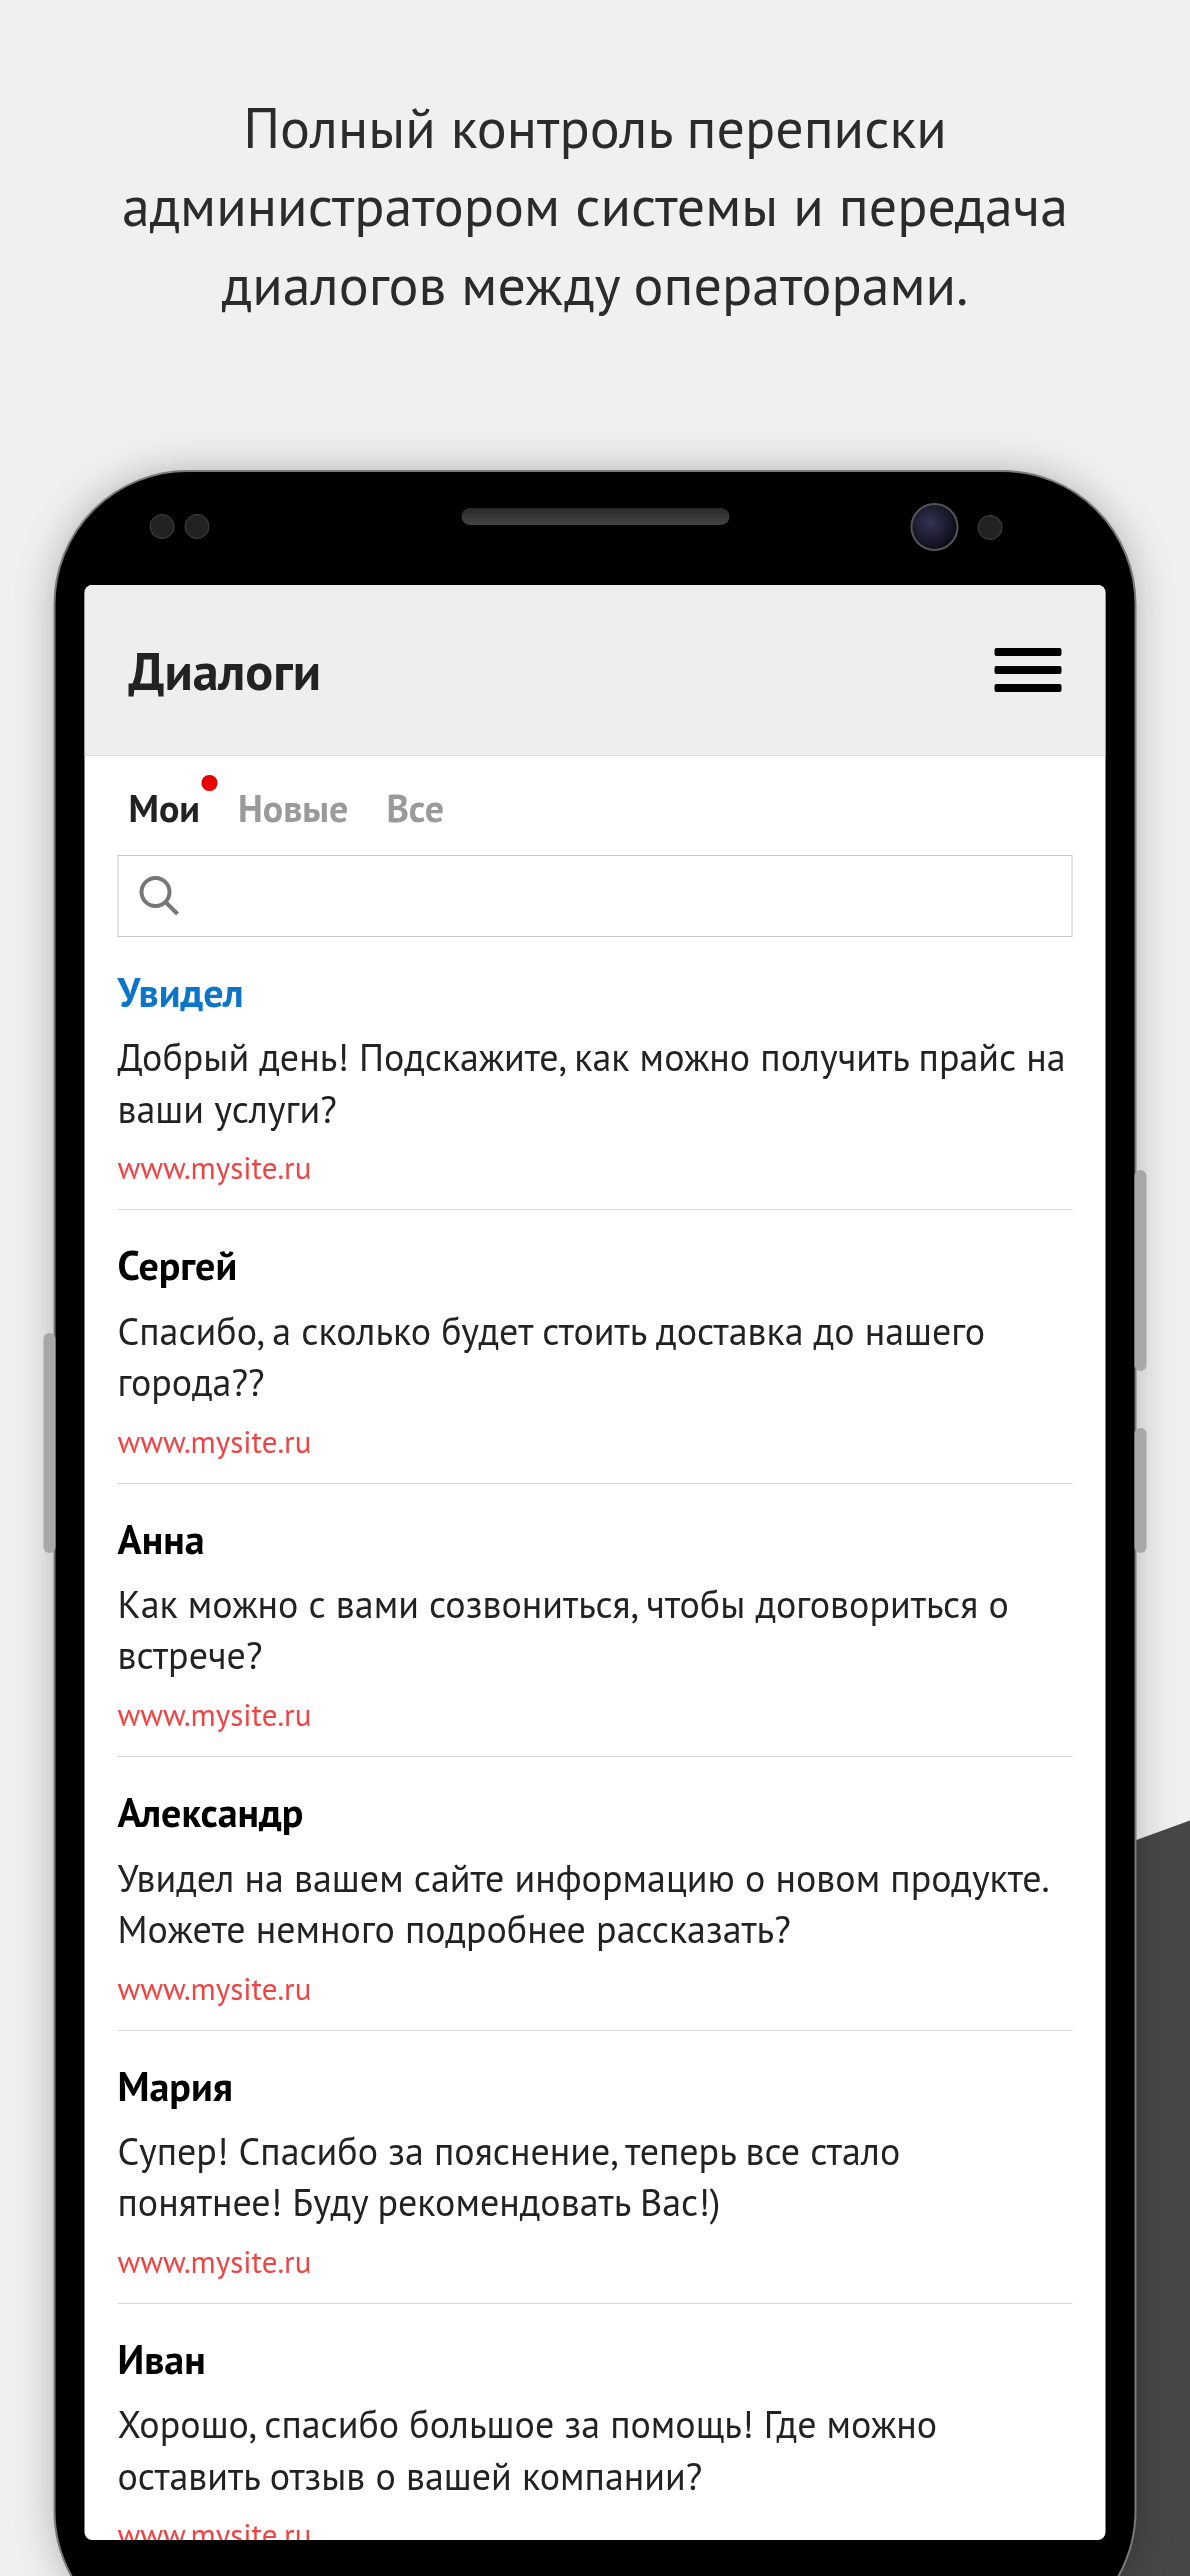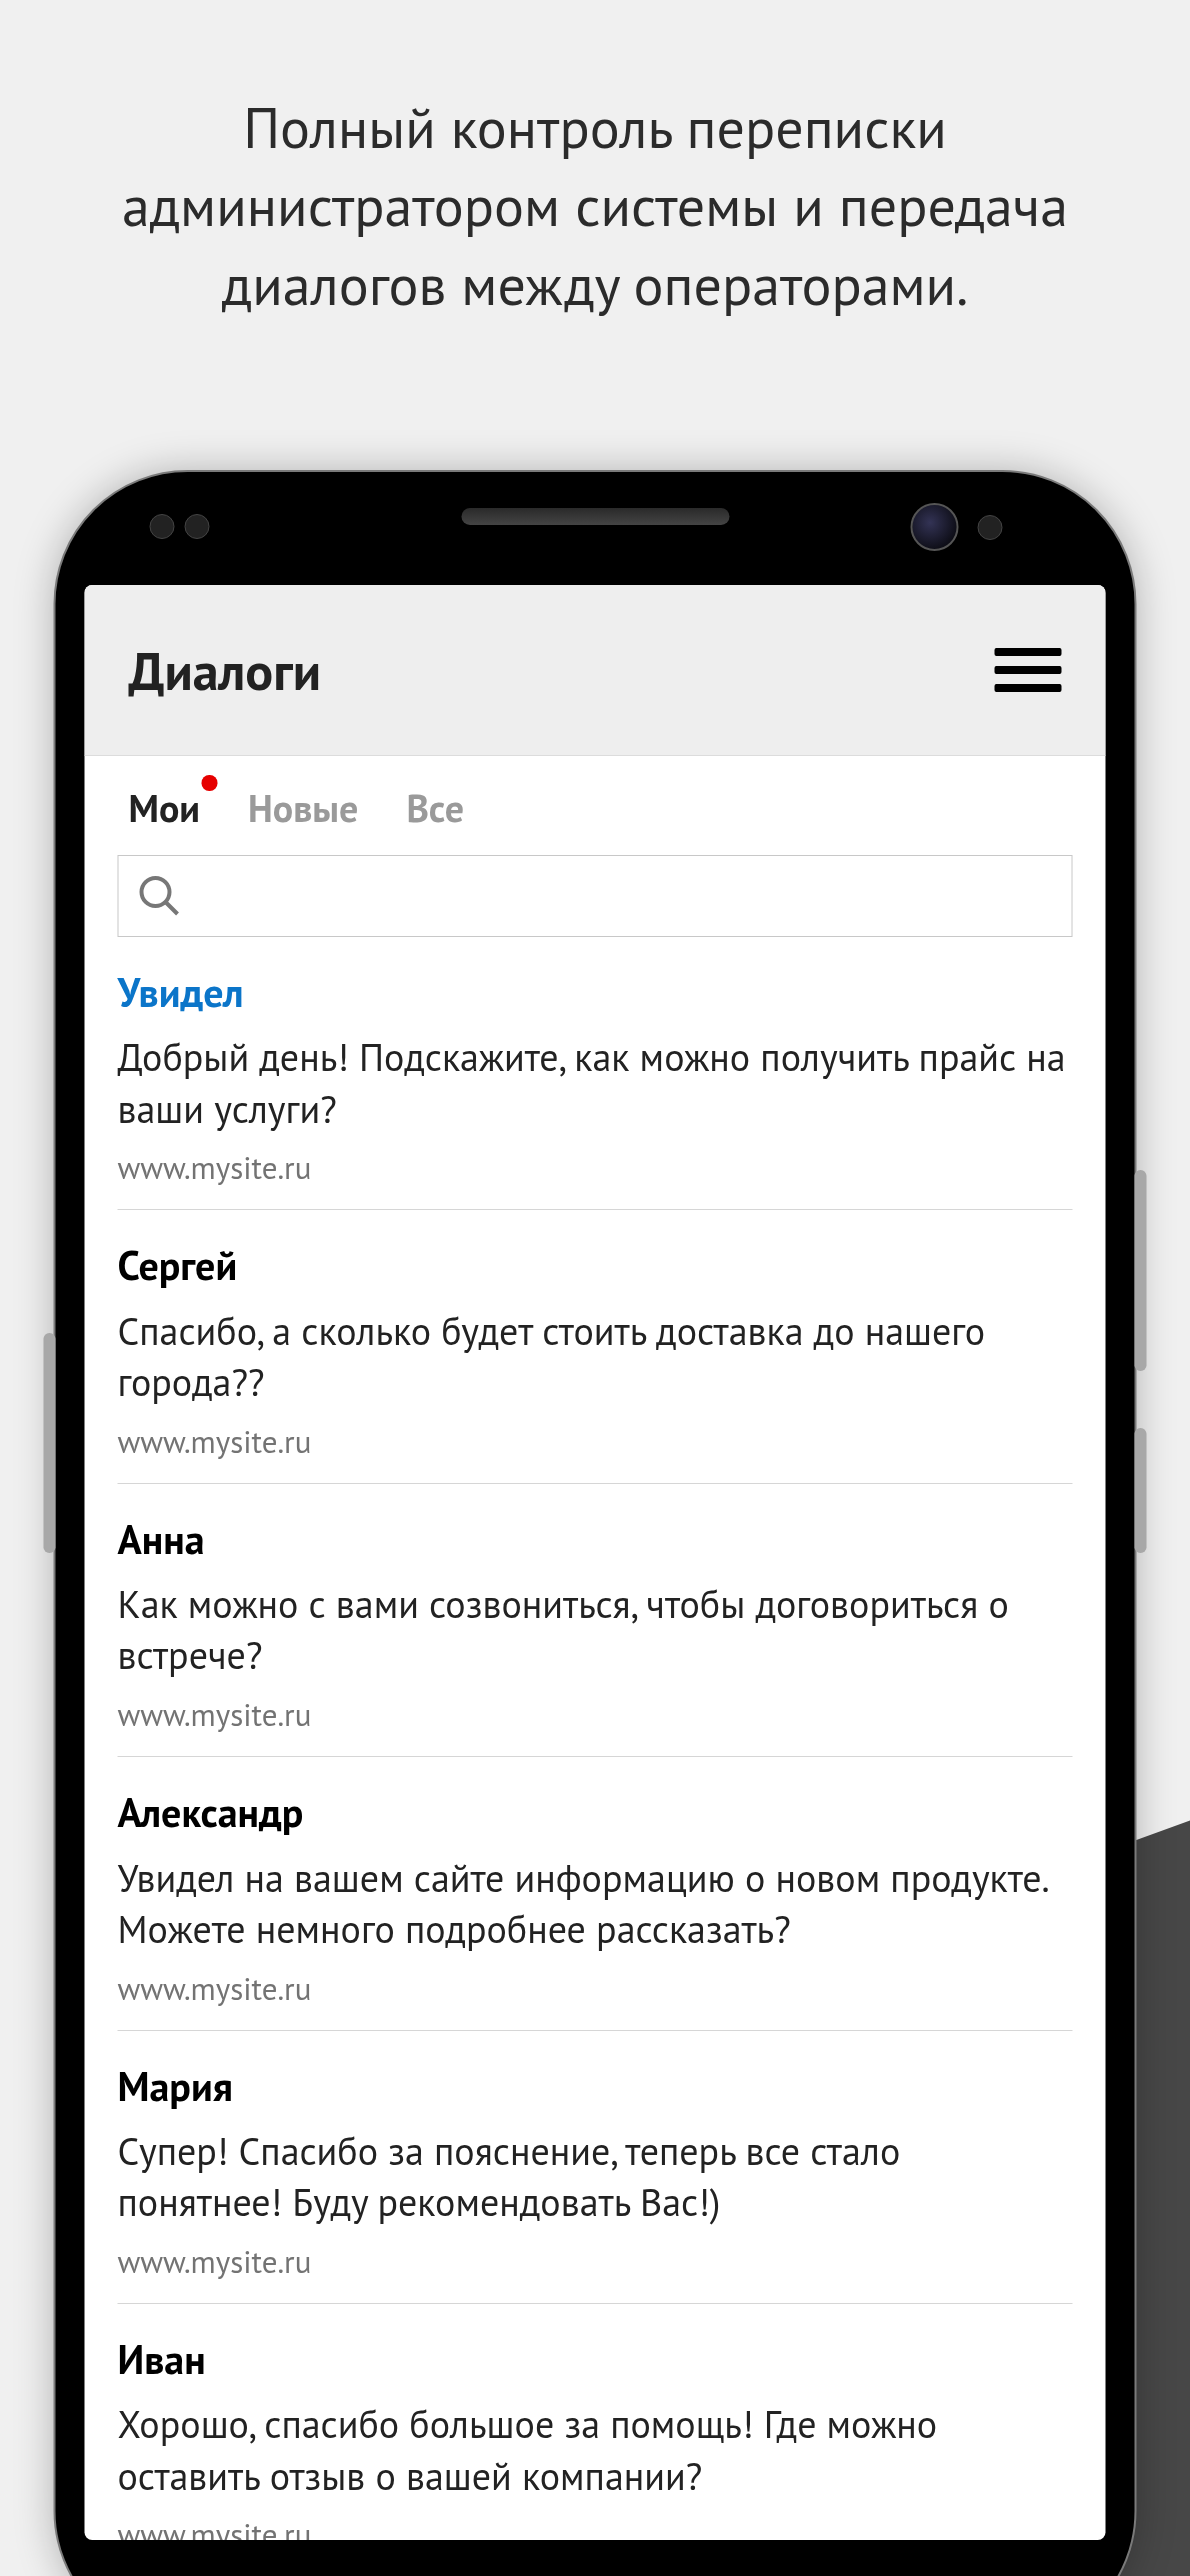--- a/index.html
+++ b/index.html
@@ -102,21 +102,21 @@
   .app-title {
     font-size: 52px;
     font-weight: 700;
     color: #222;
   }
   .hamburger { width: 67px; cursor: pointer; }
   .hamburger div { height: 8.6px; background:#000; margin: 9.6px 0; border-radius:1.9px; }
 
   .tabs {
     display: flex;
-    gap: 48px;
+    gap: 38px;
     padding: 27px 44px 11.5px;
     font-size: 38px;
     align-items: center;
     text-align: right;
   }
   .tab { color: #9a9a9a; cursor: pointer; font-weight:600; position: relative;}
   .tab.active { color: #222; }
   .badge {
     position: absolute; top: -7.7px; right: -17px;
     width: 15.3px; height: 15.3px; border-radius:50%; background:#e60000;
@@ -137,21 +137,21 @@
   .search svg { width: 48px; height: 48px; stroke:#777; }
 
   .list { padding: 0 33px; }
   .dialog {
     padding: 29px 0 21px;
     border-bottom: 1px solid #d6d6d6;
   }
   .d-name { font-size: 40px; font-weight: 700; margin-bottom: 13.4px; }
   .d-name.hl { color: #0b75c9; }
   .d-msg  { font-size: 38px; color:#222; line-height:1.35; margin-bottom: 13.4px;}
-  .d-site { font-size: 31px; color:#737373; }
+  .d-site { font-size: 31px; color:#ef4444; }
 </style>
 </head>
 <body>
 
 <div class="bg-accent"></div>
 
 <div class="marketing-caption">Полный контроль переписки администратором системы и передача диалогов между операторами.</div>
 
 <div class="phone">
   <div class="phone-body"></div>

